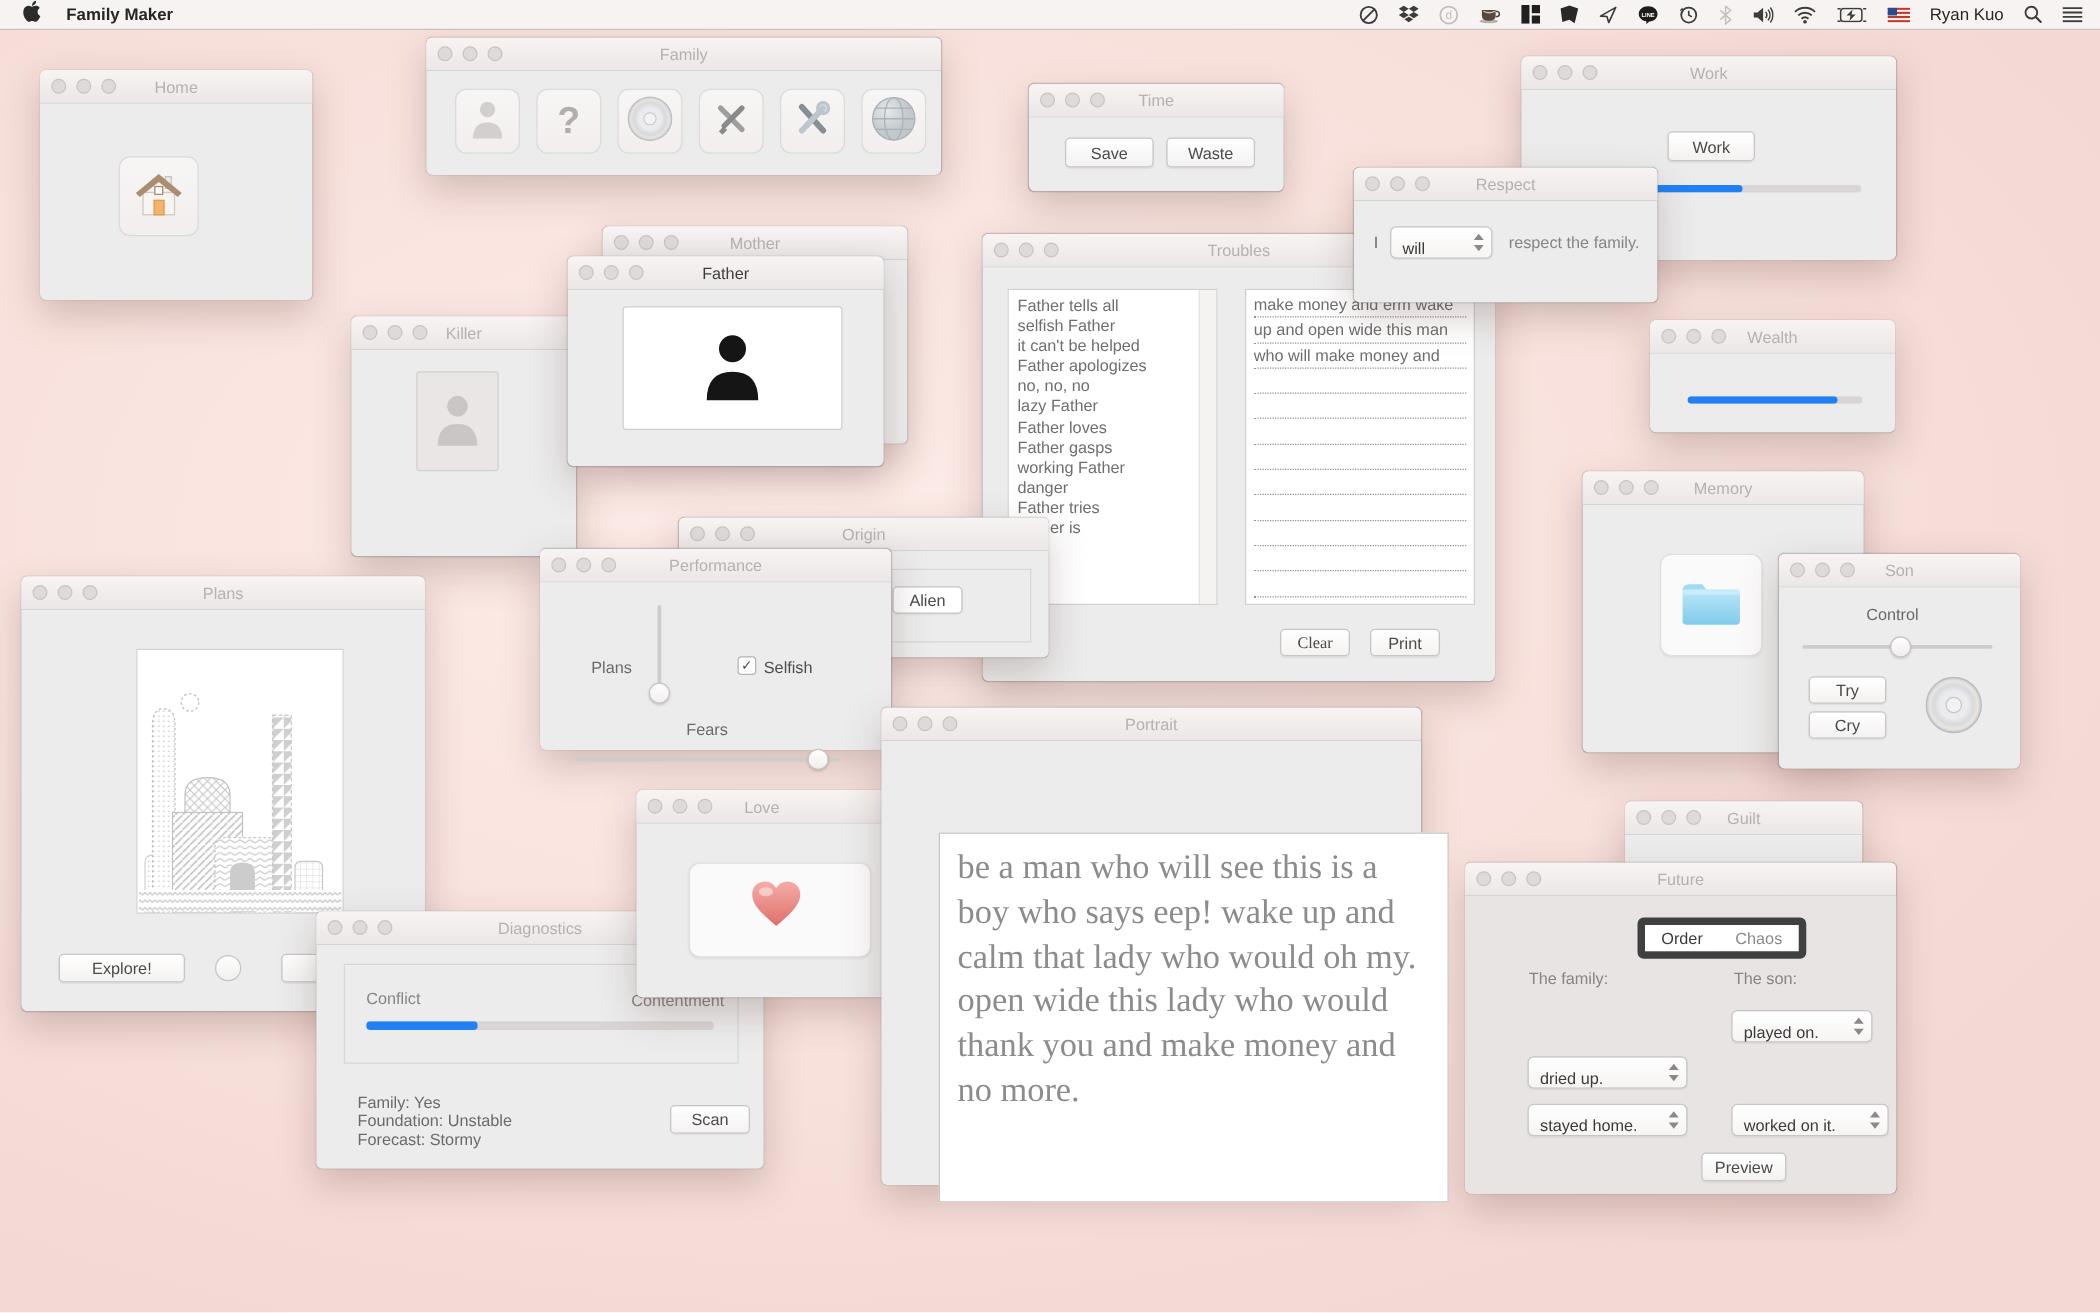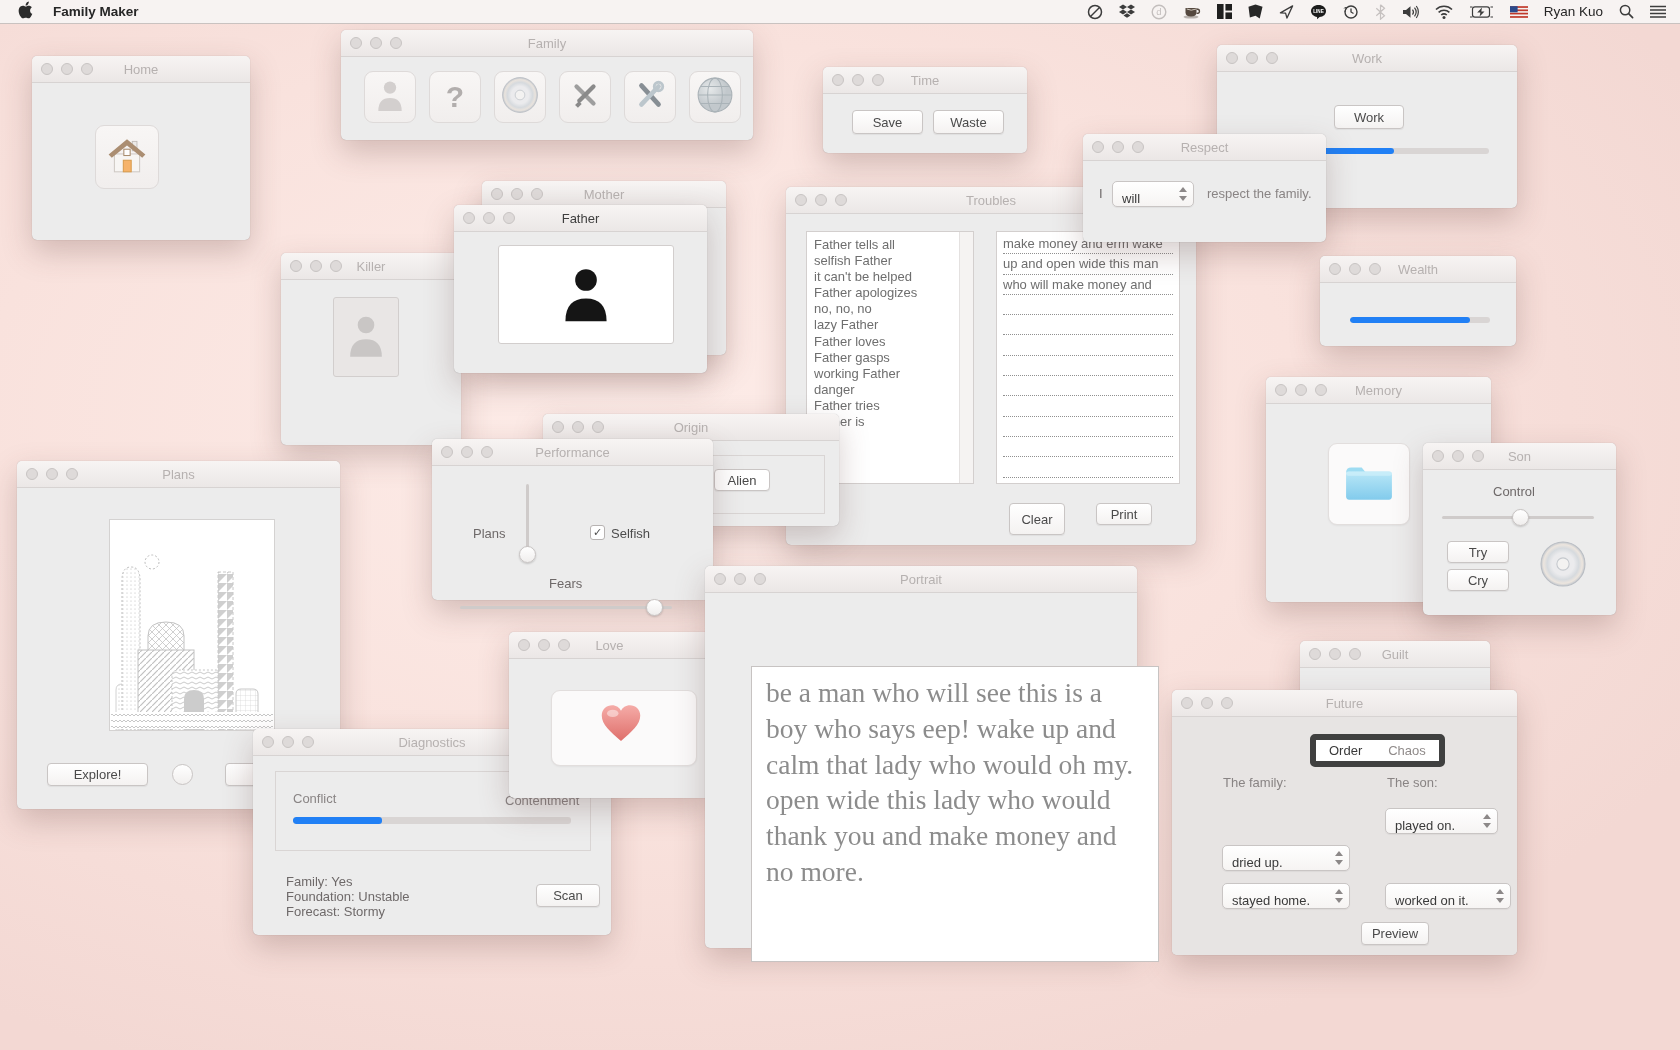--- a/index.html
+++ b/index.html
@@ -285,21 +285,21 @@
         <div class="dotrow"></div>
         <div class="dotrow"></div>
         <div class="dotrow"></div>
         <div class="dotrow"></div>
         <div class="dotrow"></div>
         <div class="dotrow"></div>
         <div class="dotrow"></div>
         <div class="dotrow"></div>
         <div class="dotrow"></div>
       </div>
-      <div class="btn" style="left:223px;top:289px;width:56px;height:32px;">Clear</div>
+      <div class="btn" style="left:238px;top:289px;width:56px;height:22px;font-family:Liberation Serif, serif;">Clear</div>
       <div class="btn" style="left:310px;top:289px;width:56px;height:22px;">Print</div>
     </div>
   </div>
 
   <div class="win" style="left:1083px;top:134px;width:243px;height:108px;">
     <div class="tbar">
       <div class="lights">
         <span class="light"></span>
         <span class="light"></span>
         <span class="light"></span>

